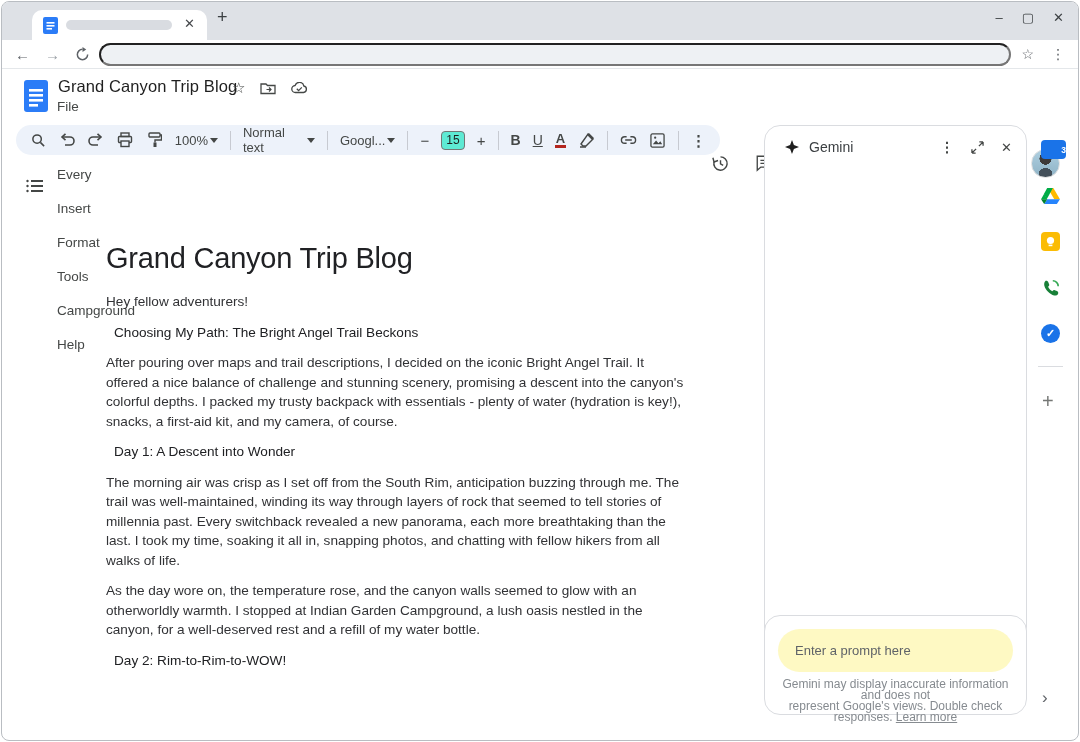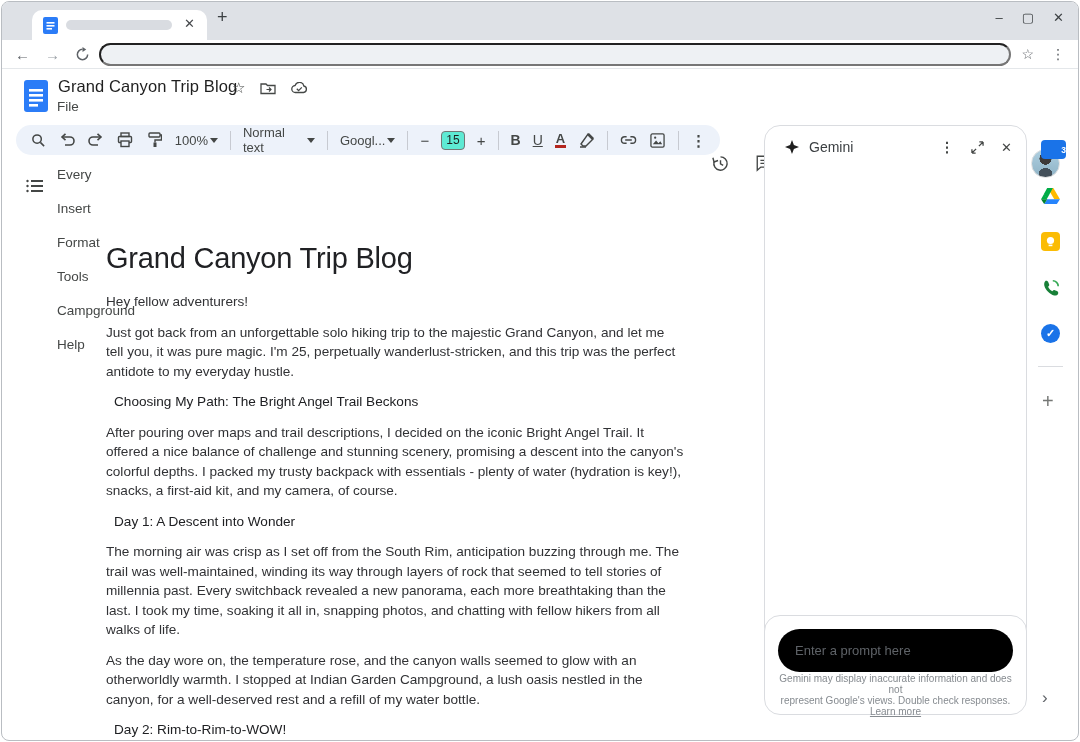--- a/index.html
+++ b/index.html
@@ -55,23 +55,23 @@
   .doc-page { position:absolute; left:104px; top:240px; width:578px; cursor:text; }
   .d-title { font-size:29px; color:#202124; font-weight:400; letter-spacing:-.2px; margin-bottom:17px; }
   .d-p { font-size:13.6px; line-height:19.5px; color:#313235; margin-bottom:11px; }
   .d-h { font-size:13.6px; line-height:19.5px; color:#202124; font-weight:400; margin:3px 0 11px 8px; }
   
   .gem-panel { position:absolute; left:762px; top:123px; width:263px; height:564px; background:#fff; border:1px solid #dadce0; border-radius:16px; }
   .gem-head { display:flex; align-items:center; padding:13px 14px 0 20px; }
   .gem-title { font-size:14px; color:#3c4043; font-weight:500; margin-left:10px; flex:1; }
   .gem-head-ics { display:flex; align-items:center; gap:17px; color:#444746; }
   .gem-prompt-card { position:absolute; left:762px; top:613px; width:263px; height:100px; background:#fff; border:1px solid #dadce0; border-radius:16px; padding:13px 13px 0 13px; }
-  .prompt-pill { width:100%; height:43px; background:#000000; border-radius:22px; border:none; outline:none; padding:0 17px; font-size:13px; color:#5f6368; font-family:"Liberation Sans",sans-serif; }
+  .prompt-pill { width:100%; height:43px; background:#fef9c3; border-radius:22px; border:none; outline:none; padding:0 17px; font-size:13px; color:#5f6368; font-family:"Liberation Sans",sans-serif; }
   .prompt-pill::placeholder { color:#5f6368; opacity:1; }
-  .disclaimer { margin-top:1px; text-align:center; font-size:10px; line-height:11px; color:#868b90; }
+  .disclaimer { margin-top:7px; text-align:center; font-size:12px; line-height:11px; color:#868b90; }
   .disclaimer a { color:#868b90; text-decoration:underline; cursor:pointer; }
   .panel-collapse { position:absolute; left:1040px; top:687px; font-size:17px; color:#5f6368; background:none; border:none; line-height:17px; }
   
   .rail-ic { position:absolute; left:1039px; width:19px; height:19px; display:flex; align-items:center; justify-content:center; }
   .cal { background:#1a73e8; border-radius:4px; color:#fff; font-size:8.5px; font-weight:700; }
   .keep { background:#fbbc04; border-radius:4px; }
   .tasks { background:#1a73e8; border-radius:50%; color:#fff; font-size:11px; font-weight:700; }
   .rail-divider { position:absolute; left:1036px; top:364px; width:25px; height:1px; background:#dadce0; }
   .rail-plus { position:absolute; left:1040px; top:388px; font-size:20px; color:#757775; font-weight:400; background:none; border:none; }
   button { cursor:pointer; font-family:"Liberation Sans",sans-serif; }
@@ -273,21 +273,20 @@
       <circle cx="1.5" cy="7" r="1.2" fill="#444746"></circle>
         <rect x="5" y="6" width="12" height="2" fill="#444746"></rect>
       <circle cx="1.5" cy="12" r="1.2" fill="#444746"></circle>
         <rect x="5" y="11" width="12" height="2" fill="#444746"></rect>
     </svg>
   </span>
 
   <div class="doc-page">
     <div class="d-title">Grand Canyon Trip Blog</div>
     <div class="d-p">Hey fellow adventurers!</div>
-    <div class="d-p">Just got back from an unforgettable solo hiking trip to the majestic Grand Canyon, and let me tell you, it was pure magic. I'm 25, perpetually wanderlust-stricken, and this trip was the perfect antidote to my everyday hustle.</div>
     <div class="d-h">Choosing My Path: The Bright Angel Trail Beckons</div>
     <div class="d-p">After pouring over maps and trail descriptions, I decided on the iconic Bright Angel Trail. It offered a nice balance of challenge and stunning scenery, promising a descent into the canyon's colorful depths. I packed my trusty backpack with essentials - plenty of water (hydration is key!), snacks, a first-aid kit, and my camera, of course.</div>
     <div class="d-h">Day 1: A Descent into Wonder</div>
     <div class="d-p">The morning air was crisp as I set off from the South Rim, anticipation buzzing through me. The trail was well-maintained, winding its way through layers of rock that seemed to tell stories of millennia past. Every switchback revealed a new panorama, each more breathtaking than the last. I took my time, soaking it all in, snapping photos, and chatting with fellow hikers from all walks of life.</div>
     <div class="d-p">As the day wore on, the temperature rose, and the canyon walls seemed to glow with an otherworldly warmth. I stopped at Indian Garden Campground, a lush oasis nestled in the canyon, for a well-deserved rest and a refill of my water bottle.</div>
     <div class="d-h">Day 2: Rim-to-Rim-to-WOW!</div>
 
   </div>
 
   <div class="gem-panel">

